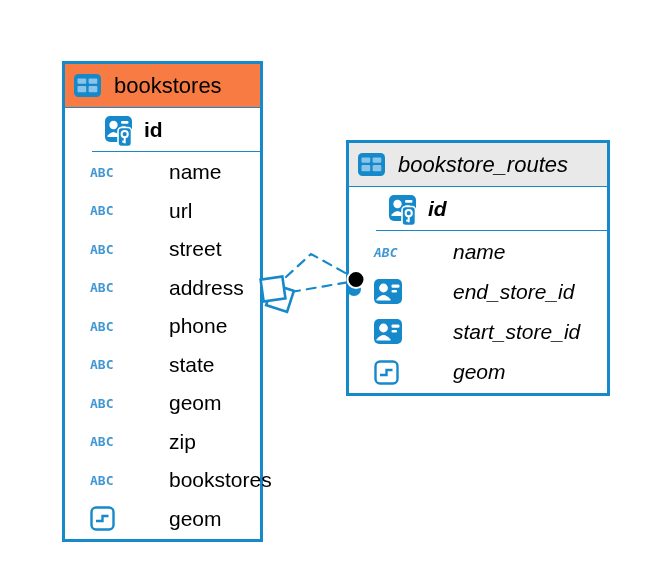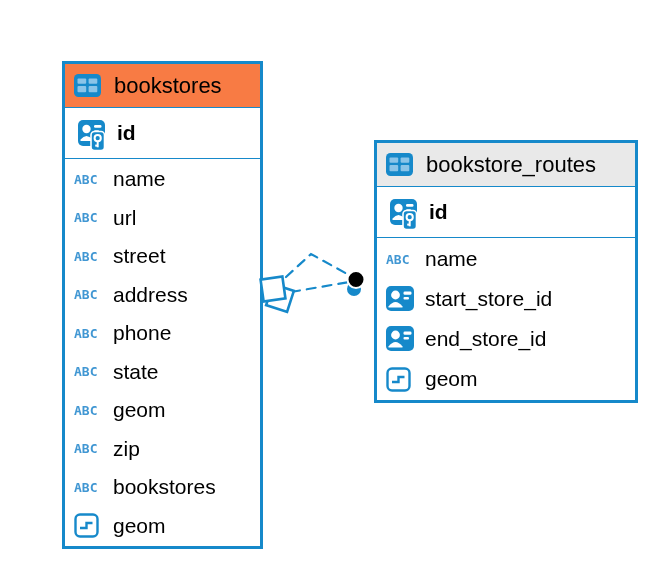--- a/index.html
+++ b/index.html
@@ -21,52 +21,53 @@
   }
   .canvas{position:absolute;inset:0;}
 
   
   .table{
     position:absolute;
     background:#ffffff;
     border:3px solid var(--accent);
   }
   .table-bookstores{left:62px;top:61px;width:201px;}
-  .table-routes{left:374px;top:140px;width:264px;}
+  .table-routes{left:346px;top:140px;width:264px;font-style:italic;}
 
   .thead{
     height:44px;
     display:flex;align-items:center;
     padding:0 9px;gap:9px;
     border-bottom:1.5px solid var(--accent);
   }
   .head-orange{background:var(--orange-header);}
   .head-gray{background:var(--gray-header);}
   .ttitle{
     font-size:22px;color:var(--text);
     white-space:nowrap;
   }
 
   .pkrow{
-    height:51px;
+    height:44px;
     display:flex;align-items:center;
     padding:0 13px;gap:8px;
     border-bottom:1.5px solid var(--accent);
     background:#fff;
+    margin-left:27px;
   }
   .pklabel{font-size:21px;font-weight:700;color:var(--text);}
 
-  .fields{display:flex;flex-direction:column;padding:1px 0;}
+  .fields{display:flex;flex-direction:column;padding:1px 16px;}
   .frow{
     height:38.5px;
     display:flex;align-items:center;
     padding:0 9px;gap:8px;
   }
   .table-routes .frow{height:40px;}
-  .flabel{font-size:21px;color:var(--text);white-space:nowrap;}
+  .flabel{font-size:21px;color:var(--text);white-space:nowrap;margin-left:40px;}
 
   .icon-col{
     flex:0 0 31px;width:31px;
     display:flex;align-items:center;justify-content:flex-start;
   }
   .abc{
     font-family:"DejaVu Sans Mono", monospace;
     font-weight:700;font-size:13px;letter-spacing:0px;
     color:var(--abc-blue);
   }
@@ -217,33 +218,33 @@
       <div class="frow">
         <span class="icon-col">
           <svg width="29" height="26" viewBox="0 0 29 26">
             <rect x="0" y="0" width="28" height="25" rx="5" class="fill-accent"></rect>
             <circle cx="9.5" cy="9" r="4.4" class="fill-white"></circle>
             <path d="M2.5 20.5 Q9.5 11.5 16.5 20.5 L16.5 21.5 L2.5 21.5 Z" class="fill-white"></path>
             <rect x="17.5" y="5.5" width="8" height="3.2" rx="1.3" class="fill-white"></rect>
             <rect x="17.5" y="11" width="5.5" height="2.6" rx="1.1" class="fill-white"></rect>
           </svg>
         </span>
-        <span class="flabel">start_store_id</span>
+        <span class="flabel">end_store_id</span>
       </div>
       <div class="frow">
         <span class="icon-col">
           <svg width="29" height="26" viewBox="0 0 29 26">
             <rect x="0" y="0" width="28" height="25" rx="5" class="fill-accent"></rect>
             <circle cx="9.5" cy="9" r="4.4" class="fill-white"></circle>
             <path d="M2.5 20.5 Q9.5 11.5 16.5 20.5 L16.5 21.5 L2.5 21.5 Z" class="fill-white"></path>
             <rect x="17.5" y="5.5" width="8" height="3.2" rx="1.3" class="fill-white"></rect>
             <rect x="17.5" y="11" width="5.5" height="2.6" rx="1.1" class="fill-white"></rect>
           </svg>
         </span>
-        <span class="flabel">end_store_id</span>
+        <span class="flabel">start_store_id</span>
       </div>
       <div class="frow">
         <span class="icon-col">
           <svg width="25" height="25" viewBox="0 0 25 25">
             <rect x="1.5" y="1.5" width="22" height="22" rx="4.5" class="stroke-accent" stroke-width="2.4"></rect>
             <path d="M6 15 L12.5 15 L12.5 10 L18.5 10" class="stroke-accent" stroke-width="2.4"></path>
           </svg>
         </span>
         <span class="flabel">geom</span>
       </div>

